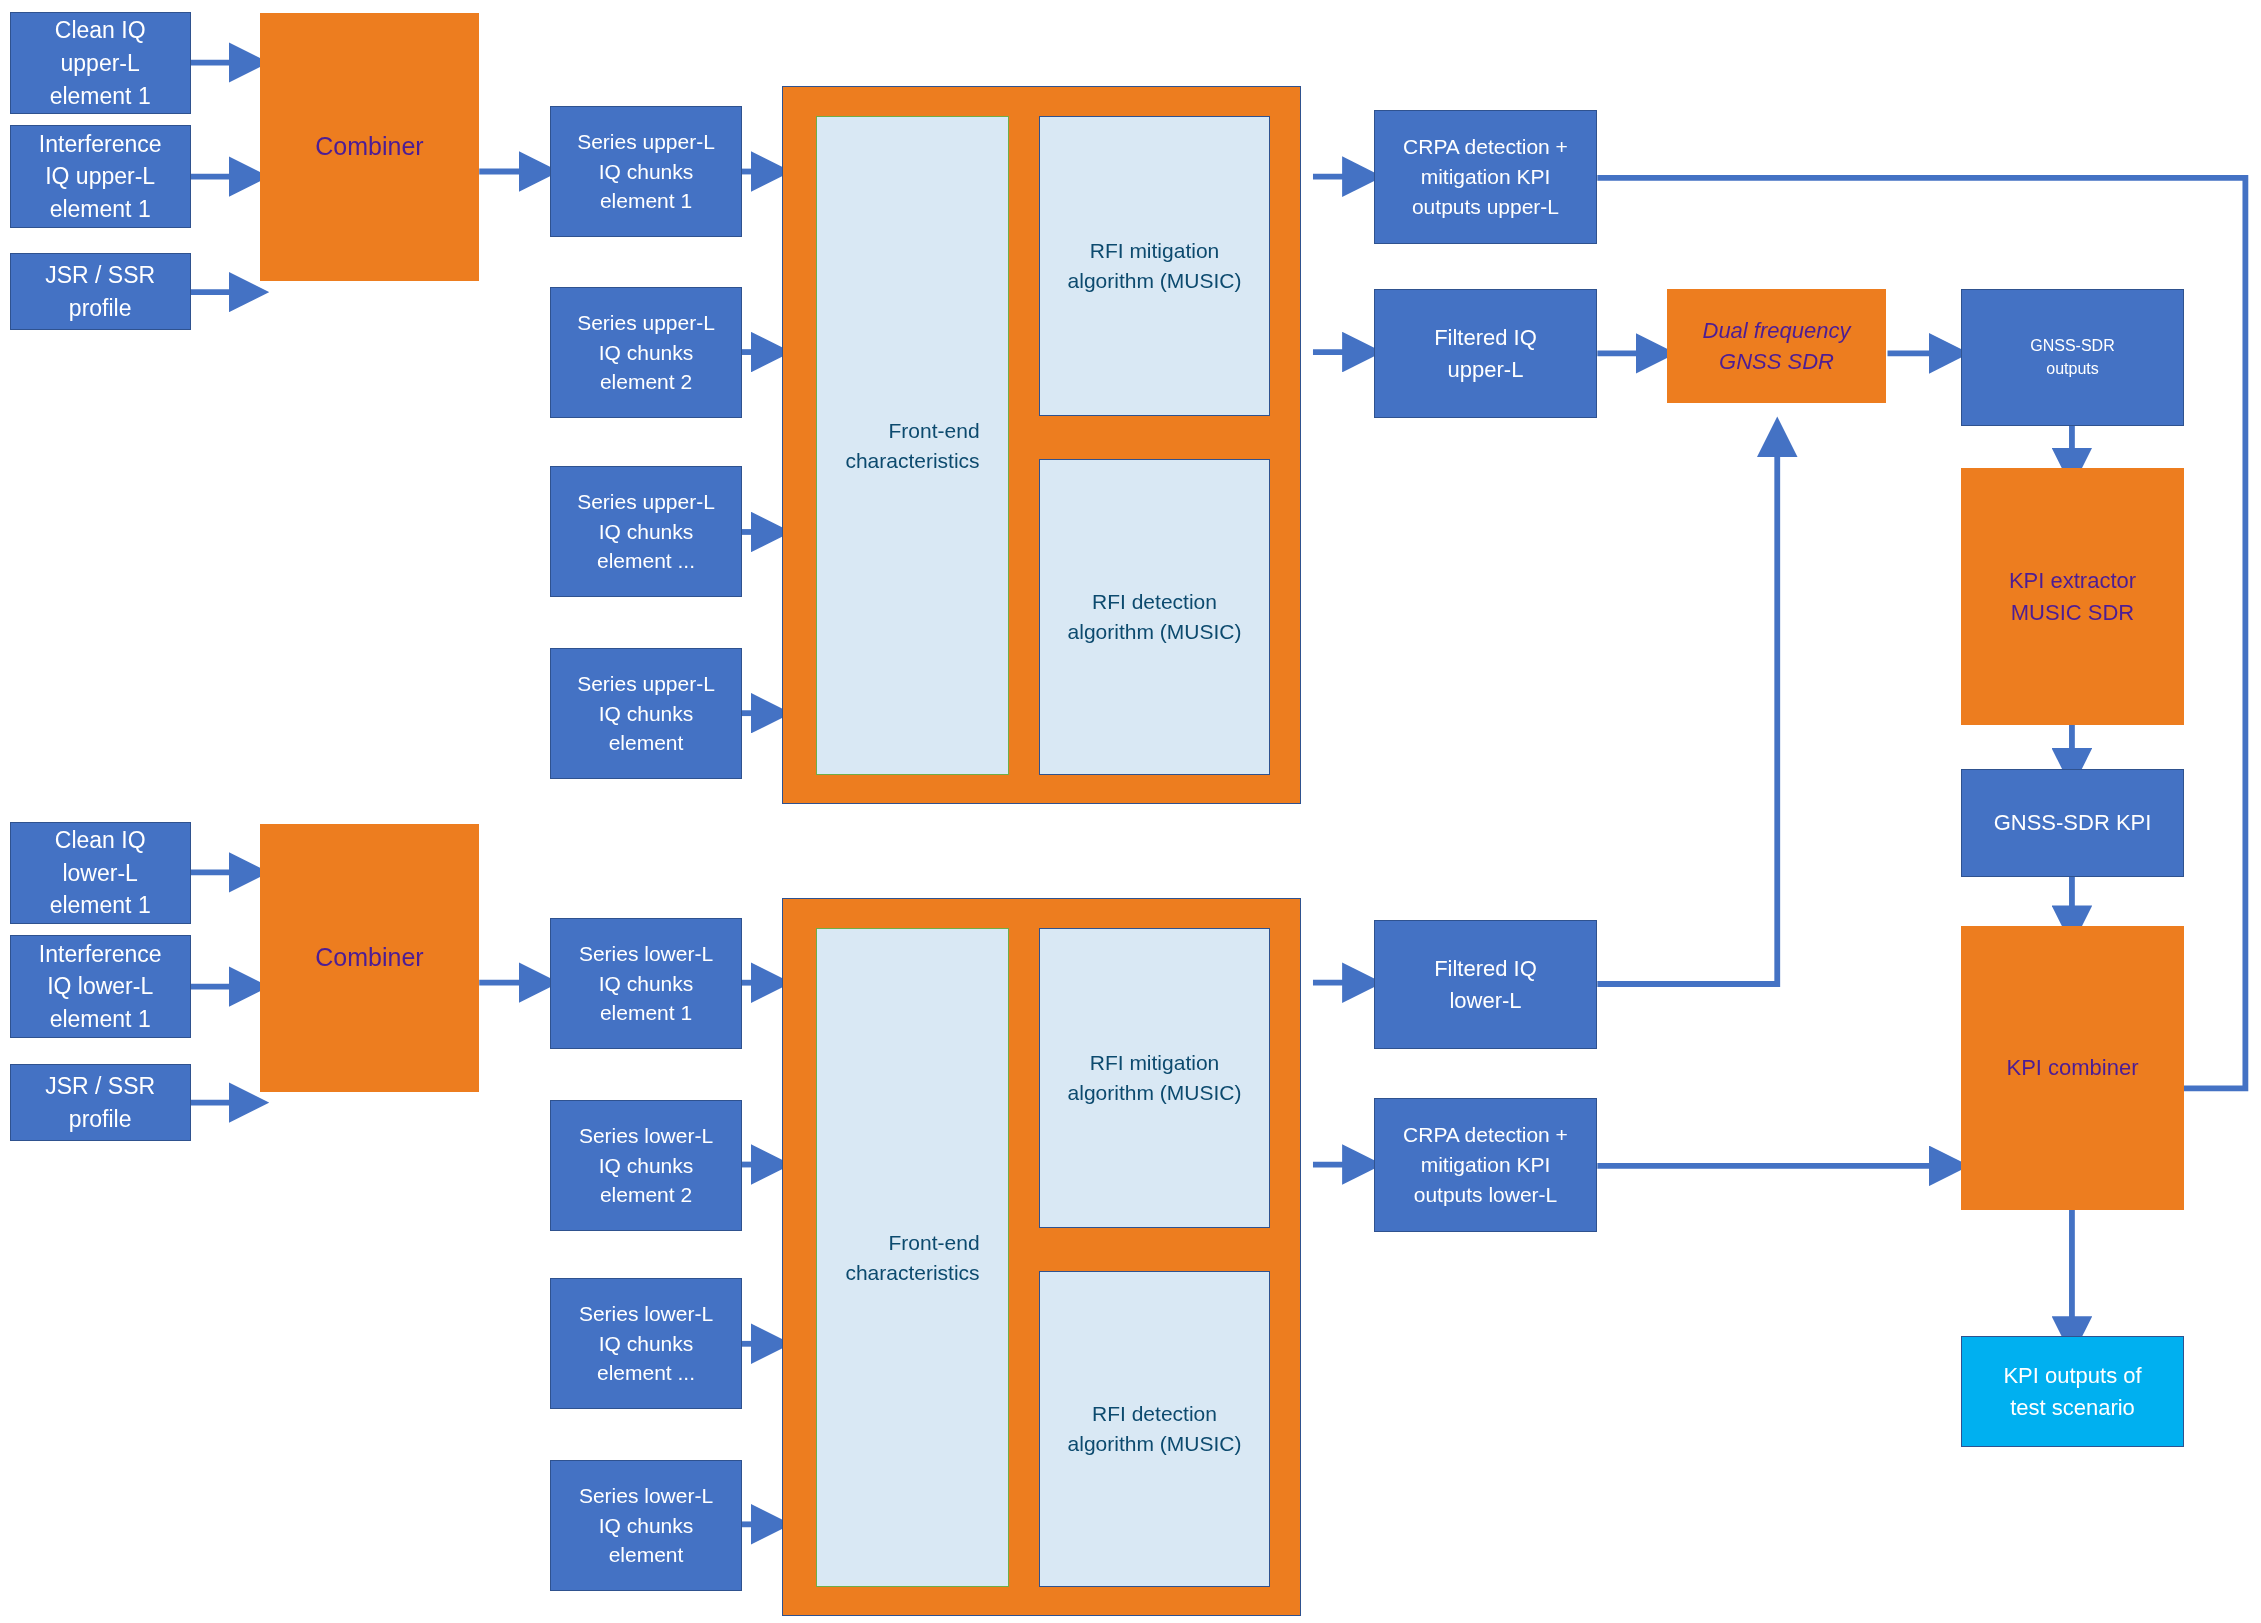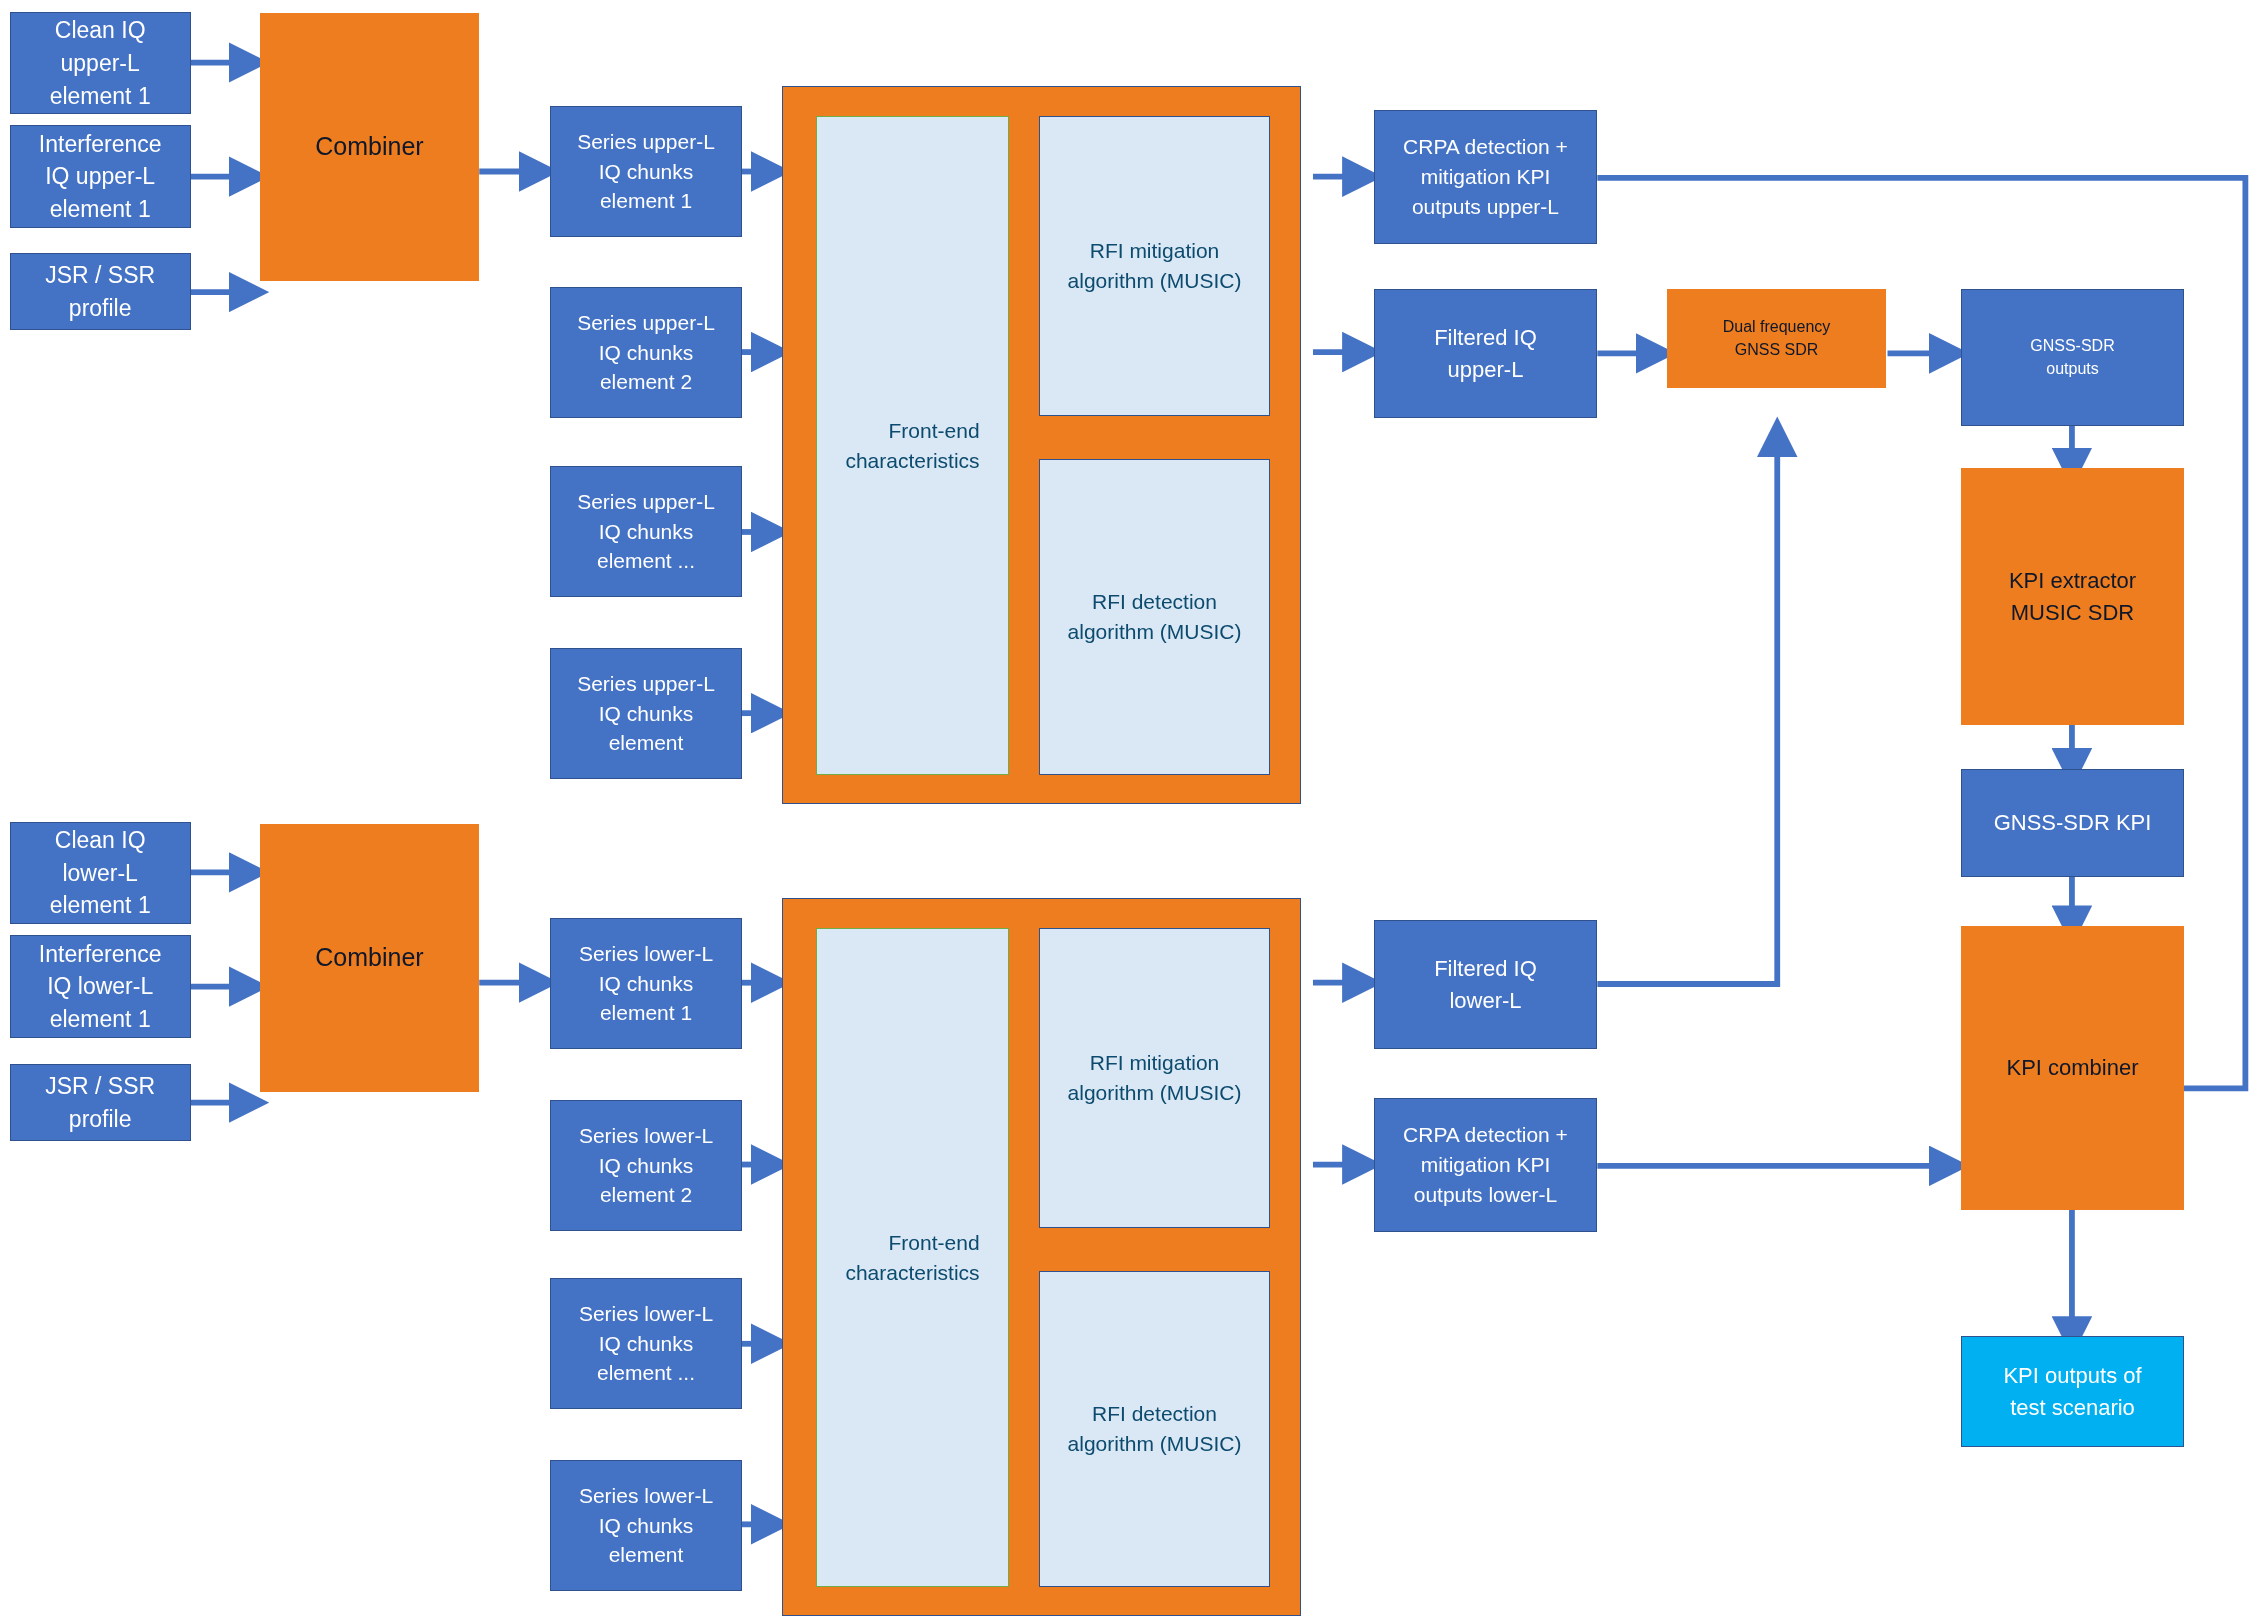--- a/index.html
+++ b/index.html
@@ -24,21 +24,21 @@
     font-family:"Liberation Sans", sans-serif;
   }
   .blue{
     background:#4472c4;
     border:1.3px solid #2f528f;
     color:#ffffff;
   }
   .orange{
     background:#ed7d1f;
     border:1.3px solid #ed7d1f;
-    color:#0f172a;
+    color:#4c1d95;
   }
   .cyan{
     background:#00b0f0;
     border:1.3px solid #2f528f;
     color:#ffffff;
   }
   .lightblue{
     background:#d9e8f4;
     border:1.3px solid #2f528f;
     color:#0c4a6e;
@@ -219,21 +219,21 @@
   <div class="node lightblue" style="left:1039px;top:459px;width:231px;height:316px;font-size:21px;">RFI detection
 algorithm (MUSIC)</div>
 
   <div class="node blue" style="left:1374px;top:110px;width:223px;height:134px;font-size:21px;">CRPA detection +
 mitigation KPI
 outputs upper-L</div>
 
   <div class="node blue" style="left:1374px;top:289px;width:223px;height:129px;font-size:22px;">Filtered IQ
 upper-L</div>
 
-  <div class="node orange" style="left:1667px;top:289px;width:219px;height:99px;font-size:16px;">Dual frequency
+  <div class="node orange" style="left:1667px;top:289px;width:219px;height:114px;font-size:22px;font-style:italic;">Dual frequency
 GNSS SDR</div>
 
   <div class="node blue" style="left:1961px;top:289px;width:223px;height:137px;font-size:16px;">GNSS-SDR
 outputs</div>
 
   <div class="node orange" style="left:1961px;top:468px;width:223px;height:257px;font-size:22px;">KPI extractor
 MUSIC SDR</div>
 
   <div class="node orange" style="left:1961px;top:926px;width:223px;height:284px;font-size:22px;">KPI combiner</div>
 

